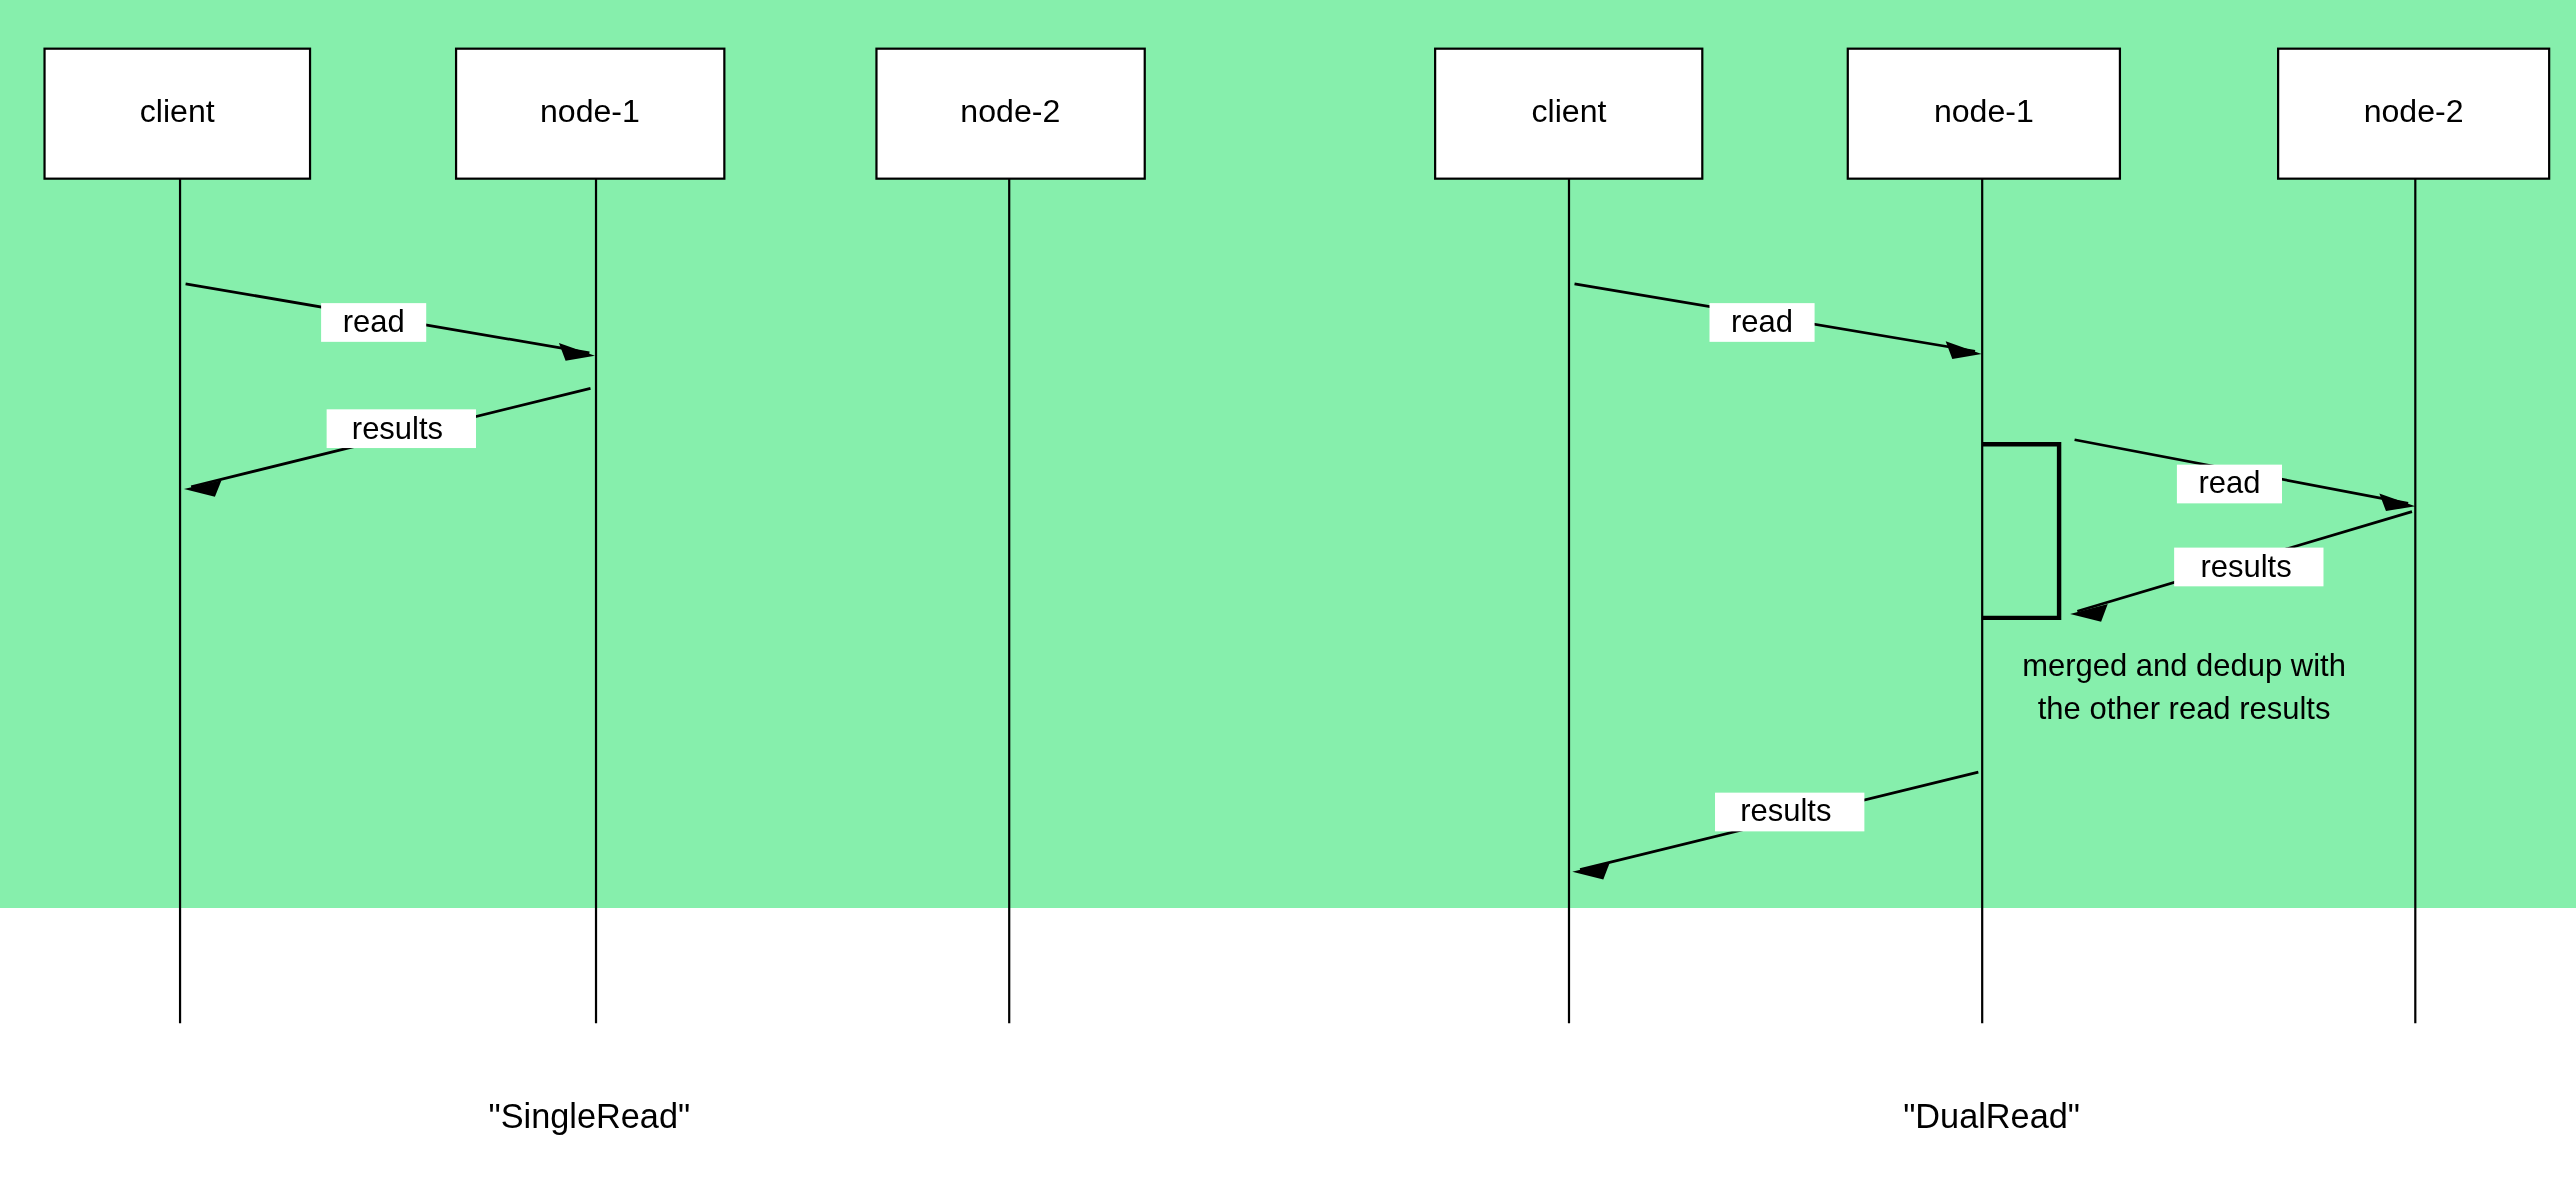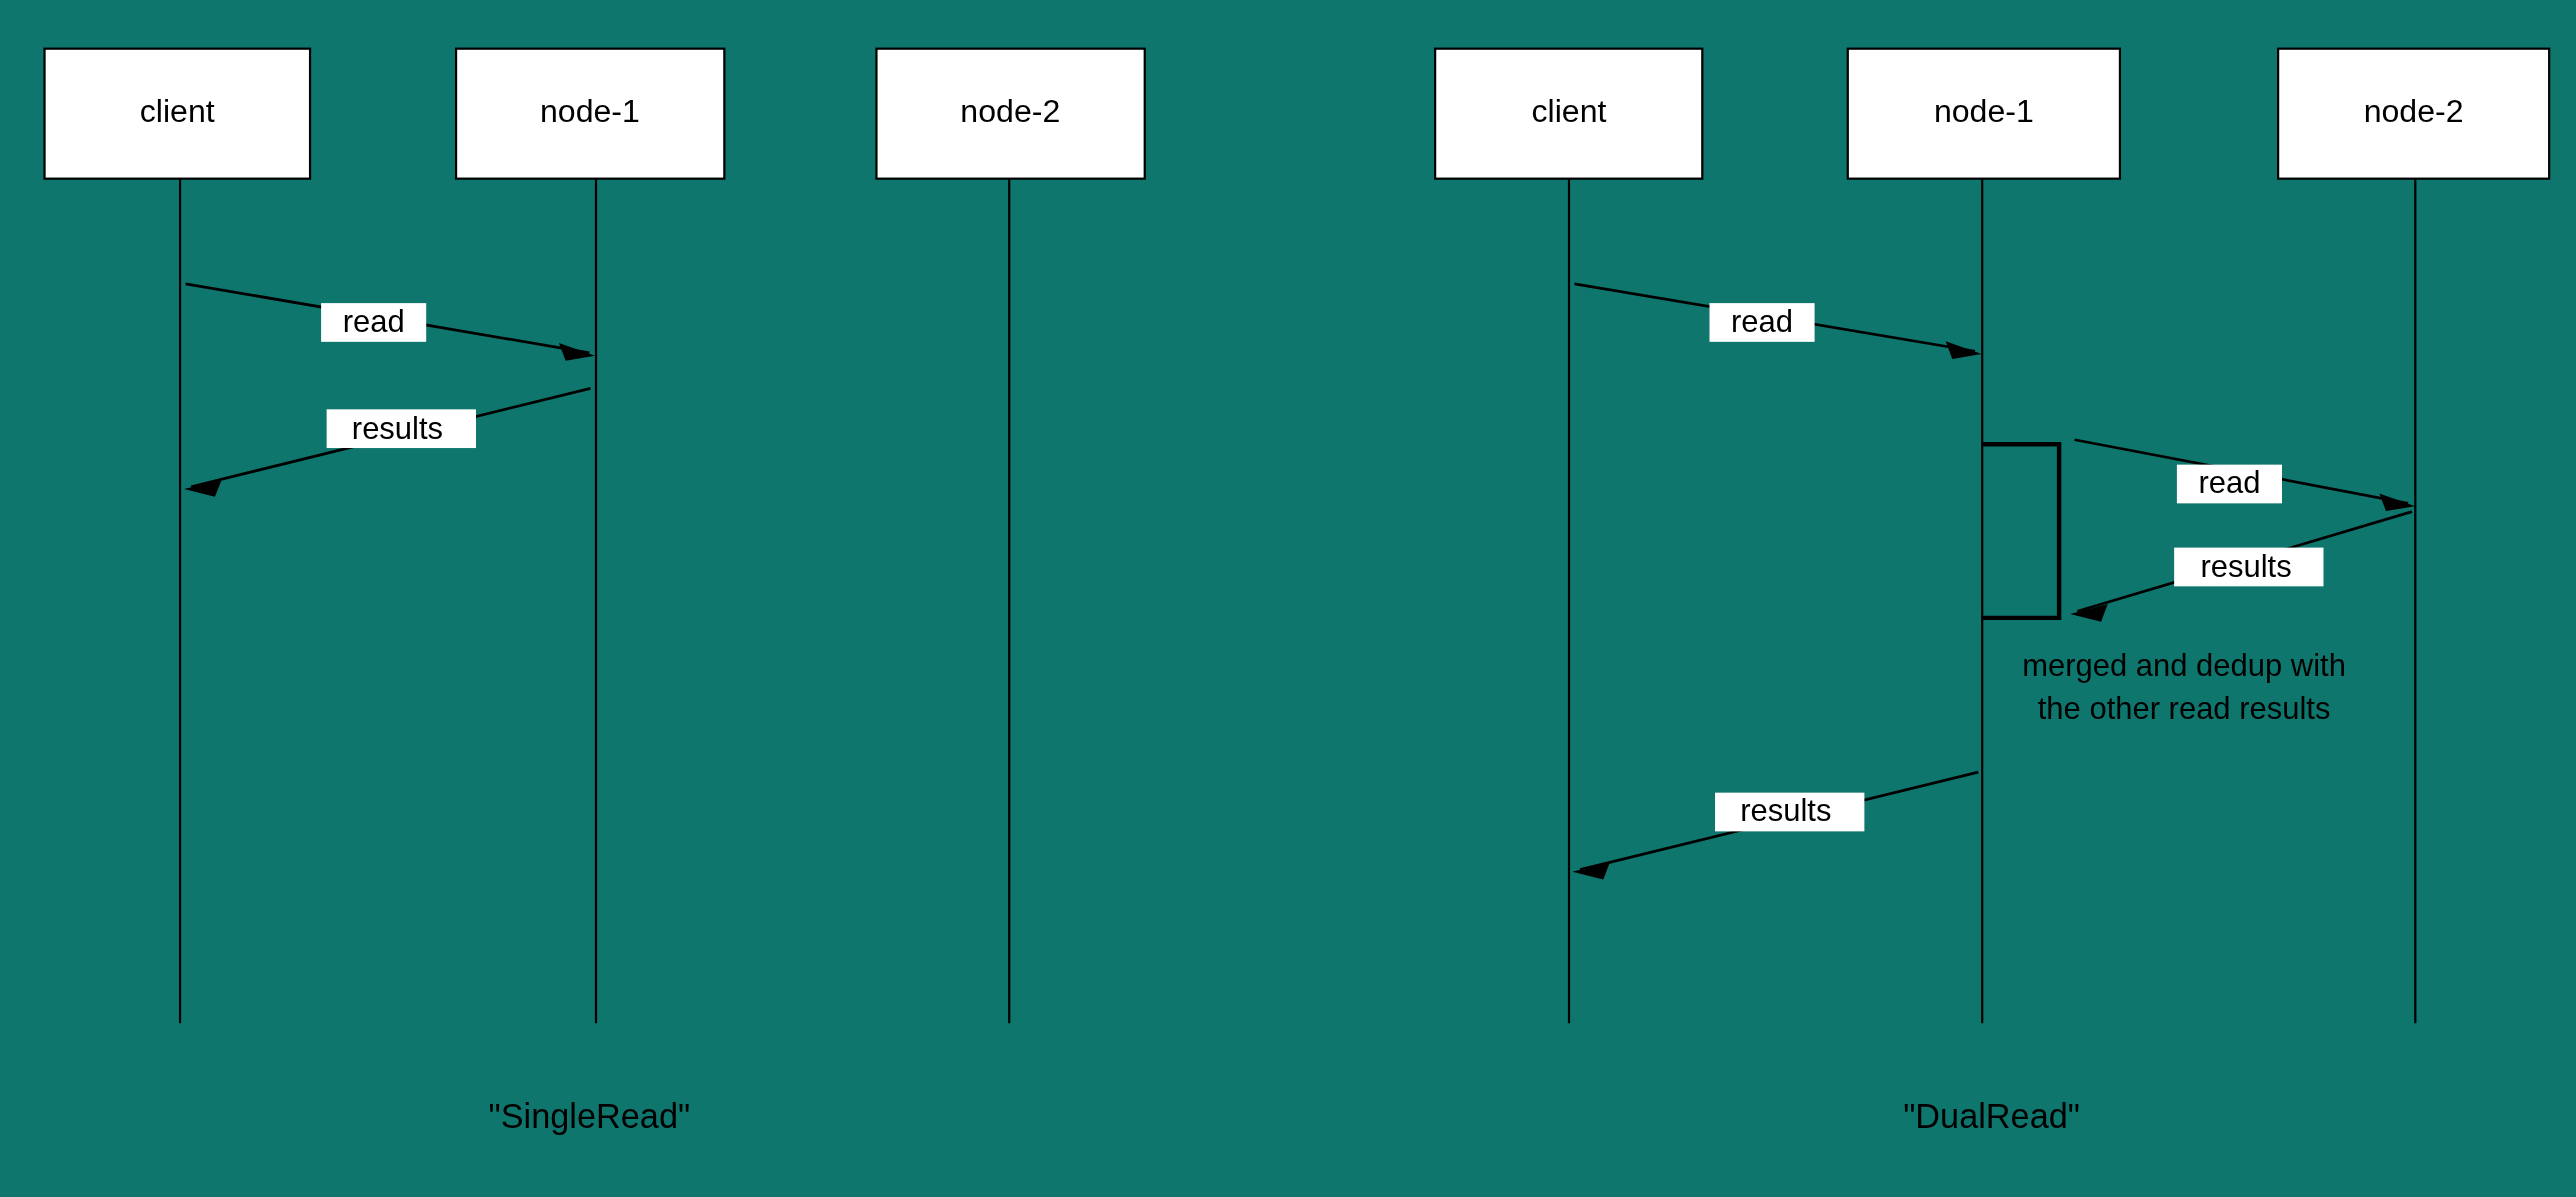--- a/index.html
+++ b/index.html
@@ -9,22 +9,22 @@
   }
   body {
     width: 2576px;
     height: 1197px;
     font-family: "Liberation Sans", sans-serif;
     overflow: hidden;
   }
   #canvas {
     position: relative;
     width: 2576px;
-    height: 1197px;
-    background: #0f766e;
+    height: 908px;
+    background: #86efac;
   }
   svg.diagram-layer {
     position: absolute;
     left: 0;
     top: 0;
     width: 2576px;
     height: 1197px;
   }
   .participant-box {
     fill: #ffffff;

